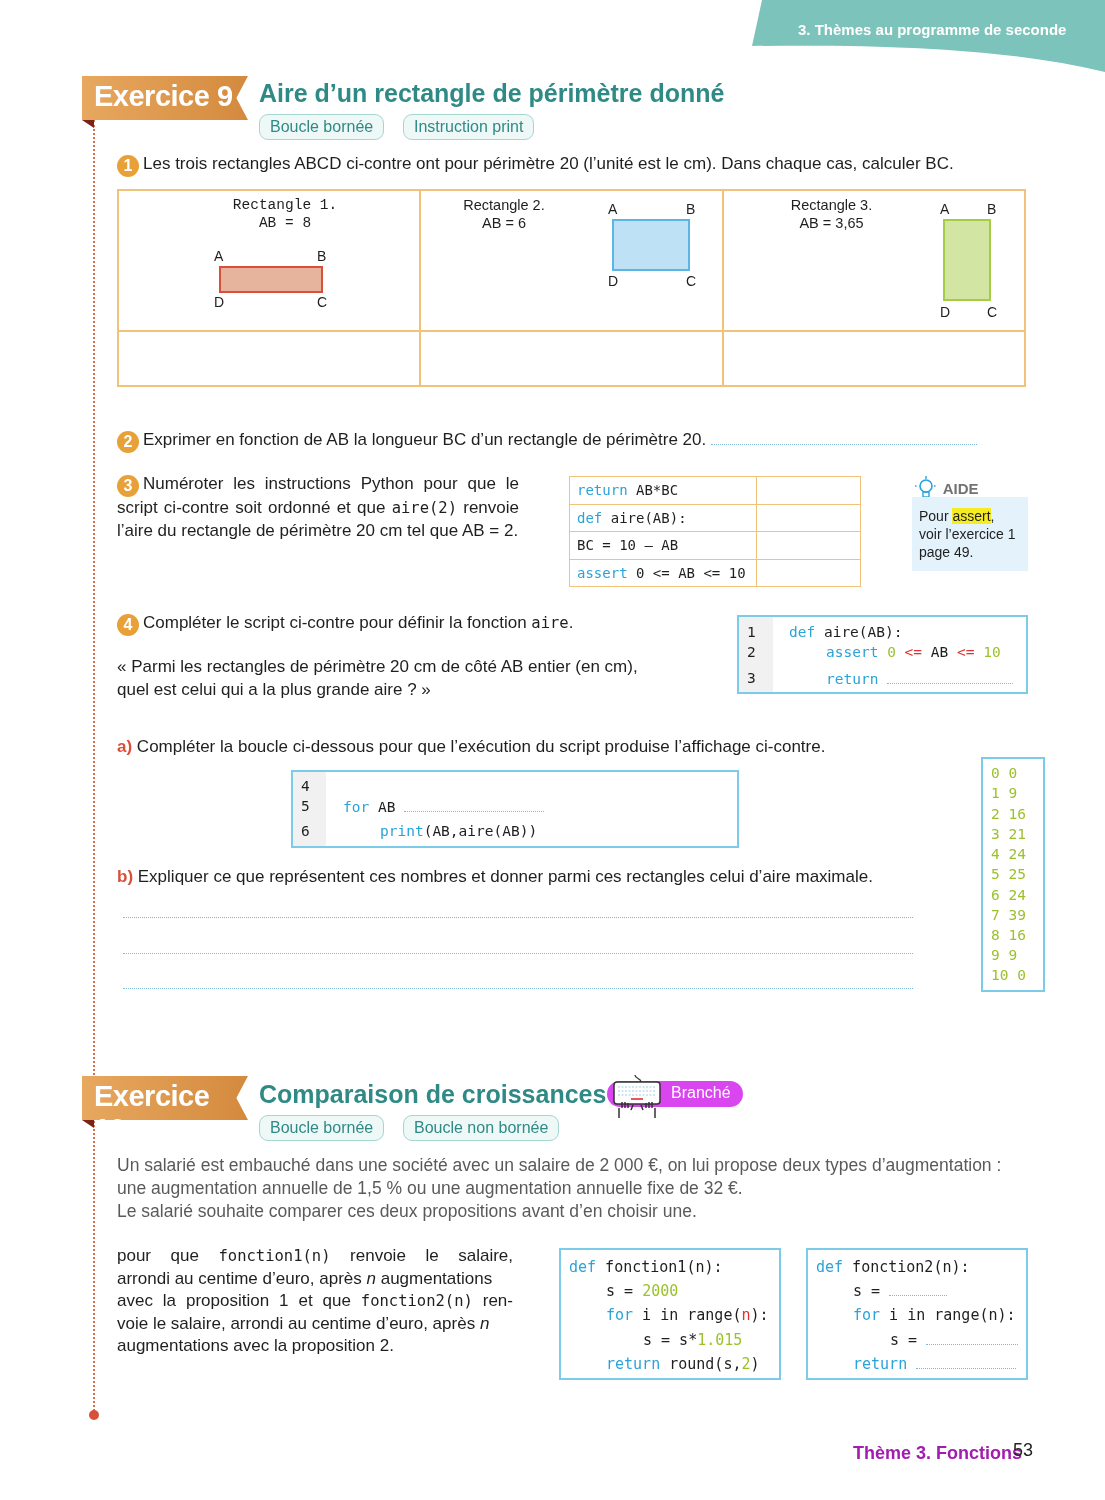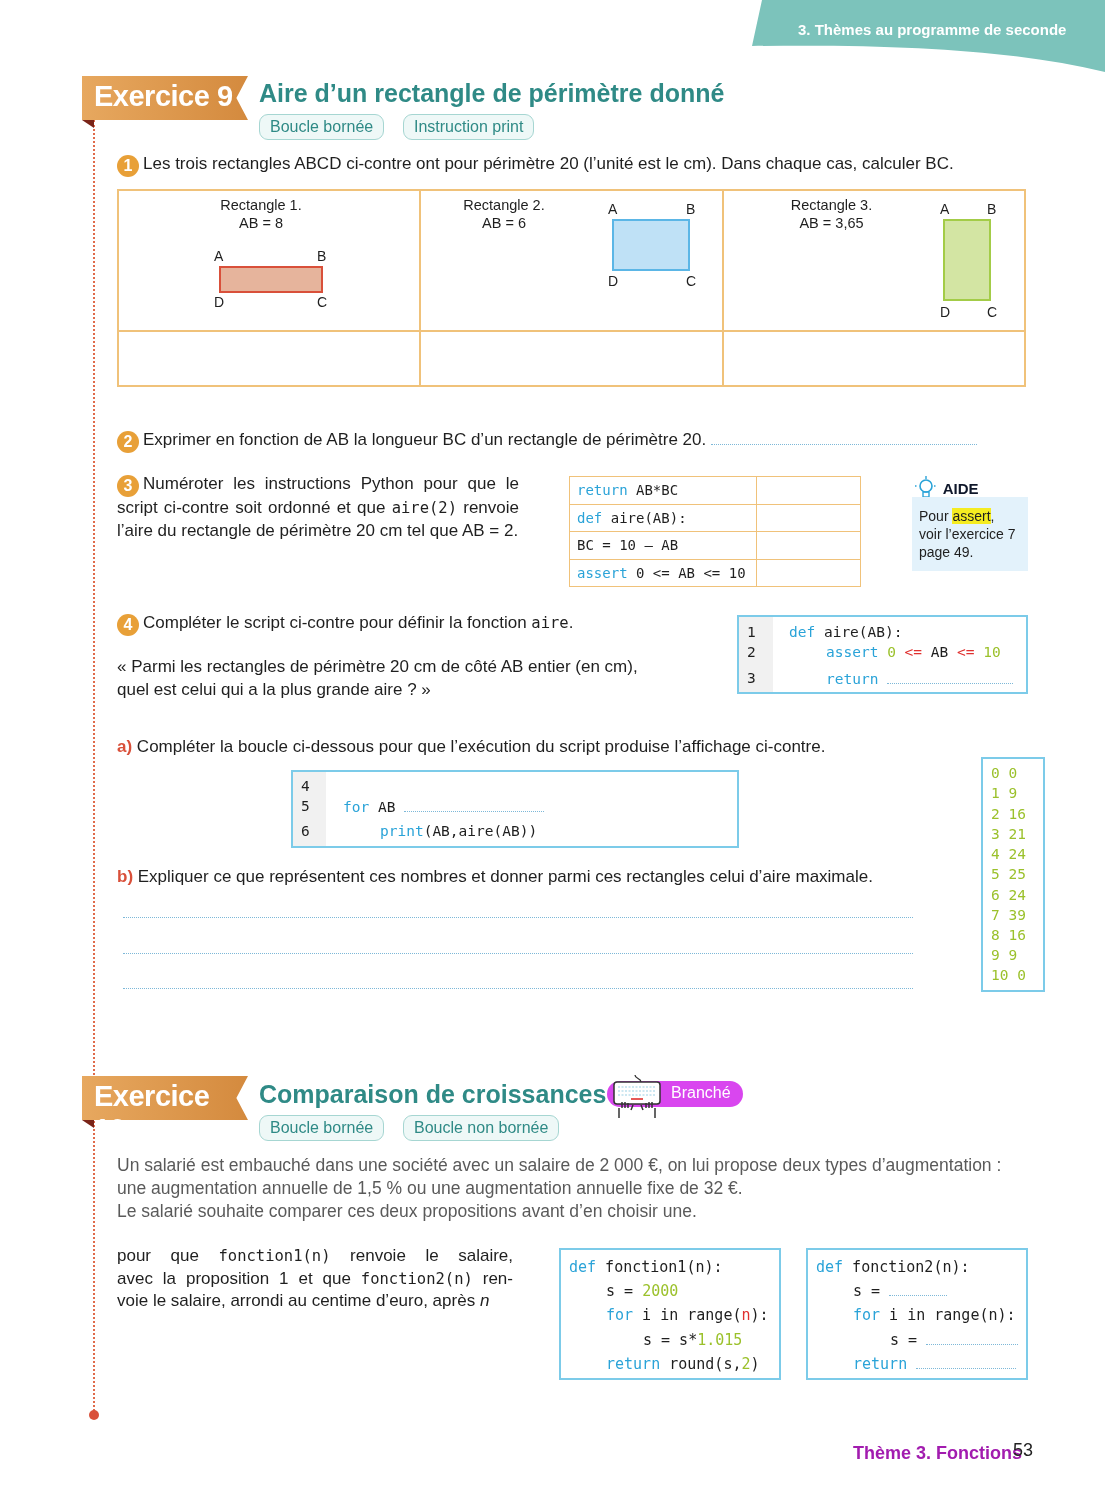--- a/index.html
+++ b/index.html
@@ -38,21 +38,21 @@
   .rect-table .hline { position: absolute; left: 0; right: 0; top: 139px; border-top: 2px solid #f0c27a; }
   .rlabel { position: absolute; text-align: center; font-size: 14.5px; line-height: 18px; }
   .pt { position: absolute; font-size: 14px; }
 
   
   .order-table { position: absolute; left: 569px; top: 476px; width: 292px; border: 1.5px solid #f0c27a; border-collapse: collapse; }
   .order-table td { border: 1.5px solid #f0c27a; height: 27.5px; font-size: 14px; padding: 0 7px; }
   .order-table td.blank { width: 104px; }
 
   .aide { position: absolute; left: 912px; top: 497px; width: 116px; height: 74px; background: #e3f2fb; padding: 10px 7px; font-size: 14px; line-height: 18px; }
-  .aide-head { position: absolute; left: 913px; top: 476px; color: #0f172a; font-weight: bold; font-size: 15px; }
+  .aide-head { position: absolute; left: 913px; top: 476px; color: #737373; font-weight: bold; font-size: 15px; }
   .hl { background: #f5ec21; }
 
   .code-box { position: absolute; border: 2px solid #7ccbe9; background: #fff; font-size: 14.5px; }
   .code-box .gutter { position: absolute; left: 0; top: 0; bottom: 0; background: #f1f1f1; }
   .code-line { position: absolute; white-space: pre; }
 
   .out-box { position: absolute; left: 965px; top: 757px; width: 64px; height: 235px; border: 2px solid #7ccbe9; margin-left: 16px; }
   .out-box div { position: absolute; left: 8px; color: #9bc12b; font-size: 14.5px; white-space: pre; }
 
   .answer-line { position: absolute; left: 123px; width: 790px; border-top: 1.5px dotted #7db8d8; }
@@ -90,21 +90,21 @@
 
 <div class="qtext" style="left:117px;top:153px;">
   <span class="qnum">1</span><span>Les trois rectangles ABCD ci-contre ont pour périmètre 20 (l’unité est le cm). Dans chaque cas, calculer BC.</span>
 </div>
 
 <div class="rect-table">
   <div class="vline" style="left:300px;"></div>
   <div class="vline" style="left:603px;"></div>
   <div class="hline"></div>
 
-  <div class="rlabel" style="left:82px;top:5px;width:120px;">
+  <div class="rlabel" style="left:106px;top:5px;width:120px;font-family:Liberation Mono, monospace;">
     <div>Rectangle 1.</div>
       <div>AB = 8</div>
   </div>
   <span class="pt" style="left:95px;top:57px;">A</span>
   <span class="pt" style="left:198px;top:57px;">B</span>
   <div style="position:absolute;left:100px;top:75px;width:104px;height:27px;background:#e6b49c;border:2px solid #d9503a;"></div>
   <span class="pt" style="left:95px;top:103px;">D</span>
   <span class="pt" style="left:198px;top:103px;">C</span>
 
   <div class="rlabel" style="left:330px;top:5px;width:110px;">
@@ -167,21 +167,21 @@
     <circle cx="13" cy="10" r="6" fill="none" stroke="#2aa3d8" stroke-width="1.6"></circle>
     <rect x="10" y="16" width="6" height="5" fill="none" stroke="#2aa3d8" stroke-width="1.4"></rect>
     <line x1="2" y1="10" x2="5" y2="10" stroke="#2aa3d8" stroke-width="1.4" stroke-dasharray="1.5 1.5"></line>
     <line x1="21" y1="10" x2="24" y2="10" stroke="#2aa3d8" stroke-width="1.4" stroke-dasharray="1.5 1.5"></line>
     <line x1="13" y1="0" x2="13" y2="3" stroke="#2aa3d8" stroke-width="1.4"></line>
   </svg>
   <span>AIDE</span>
 </div>
 <div class="aide">
   <div><span>Pour </span><span class="hl">assert</span><span>,</span></div>
-  <div>voir l’exercice 7</div>
+  <div>voir l’exercice 1</div>
   <div>page 49.</div>
 </div>
 
 <div class="qtext" style="left:117px;top:612px;">
   <span class="qnum">4</span><span>Compléter le script ci-contre pour définir la fonction </span><span class="mono" style="font-size:15.5px;">aire</span><span>.</span>
 </div>
 
 <div class="code-box mono" style="left:737px;top:615px;width:291px;height:79px;">
   <div class="gutter" style="width:34px;"></div>
   <div class="code-line" style="left:8px;top:7px;">1</div>
@@ -259,22 +259,24 @@
 <div class="tag" style="left:403px;top:1115px;">Boucle non bornée</div>
 
 <div class="intro">
   <div>Un salarié est embauché dans une société avec un salaire de 2 000 €, on lui propose deux types d’augmentation :</div>
   <div>une augmentation annuelle de 1,5 % ou une augmentation annuelle fixe de 32 €.</div>
   <div>Le salarié souhaite comparer ces deux propositions avant d’en choisir une.</div>
 </div>
 
 <div class="qtext" style="left:117px;top:1245px;width:396px;">
   <div style="text-align:justify;text-align-last:justify;"><span>pour que </span><span class="mono" style="font-size:15.5px;">fonction1(n)</span><span> renvoie le salaire,</span></div>
+  <div><span>arrondi au centime d’euro, après </span><i>n</i><span> augmentations</span></div>
   <div style="text-align:justify;text-align-last:justify;"><span>avec la proposition 1 et que </span><span class="mono" style="font-size:15.5px;">fonction2(n)</span><span> ren-</span></div>
   <div><span>voie le salaire, arrondi au centime d’euro, après </span><i>n</i></div>
+  <div>augmentations avec la proposition 2.</div>
 </div>
 
 <div class="code-box mono" style="left:559px;top:1248px;width:222px;height:132px;font-size:15px;">
   <div class="code-line" style="left:8px;top:8px;"><span class="kw">def</span><span> fonction1(n):</span></div>
   <div class="code-line" style="left:45px;top:32px;"><span>s = </span><span class="num">2000</span></div>
   <div class="code-line" style="left:45px;top:56px;"><span class="kw">for</span><span> i in range(</span><span class="op">n</span><span>):</span></div>
   <div class="code-line" style="left:82px;top:81px;"><span>s = s*</span><span class="num">1.015</span></div>
   <div class="code-line" style="left:45px;top:105px;"><span class="kw">return</span><span> round(s,</span><span class="num">2</span><span>)</span></div>
 </div>
 

